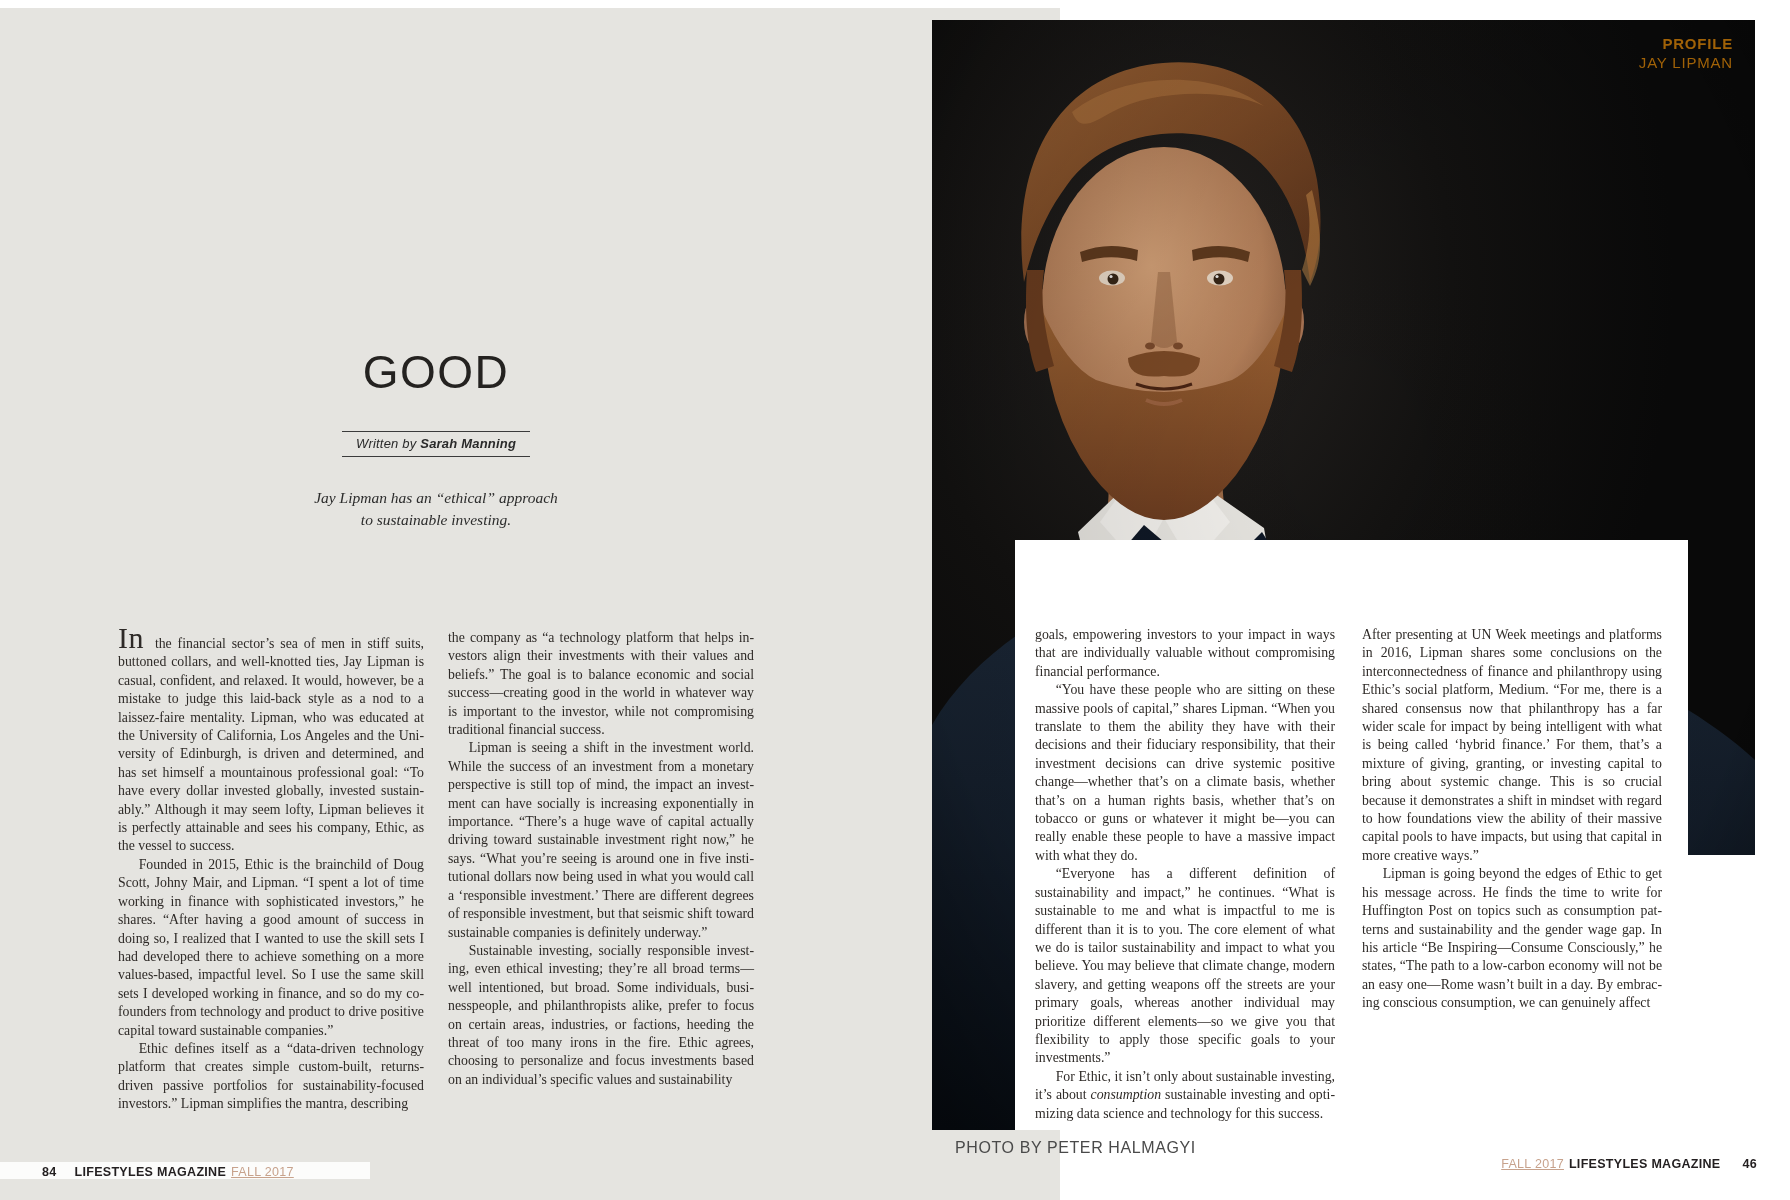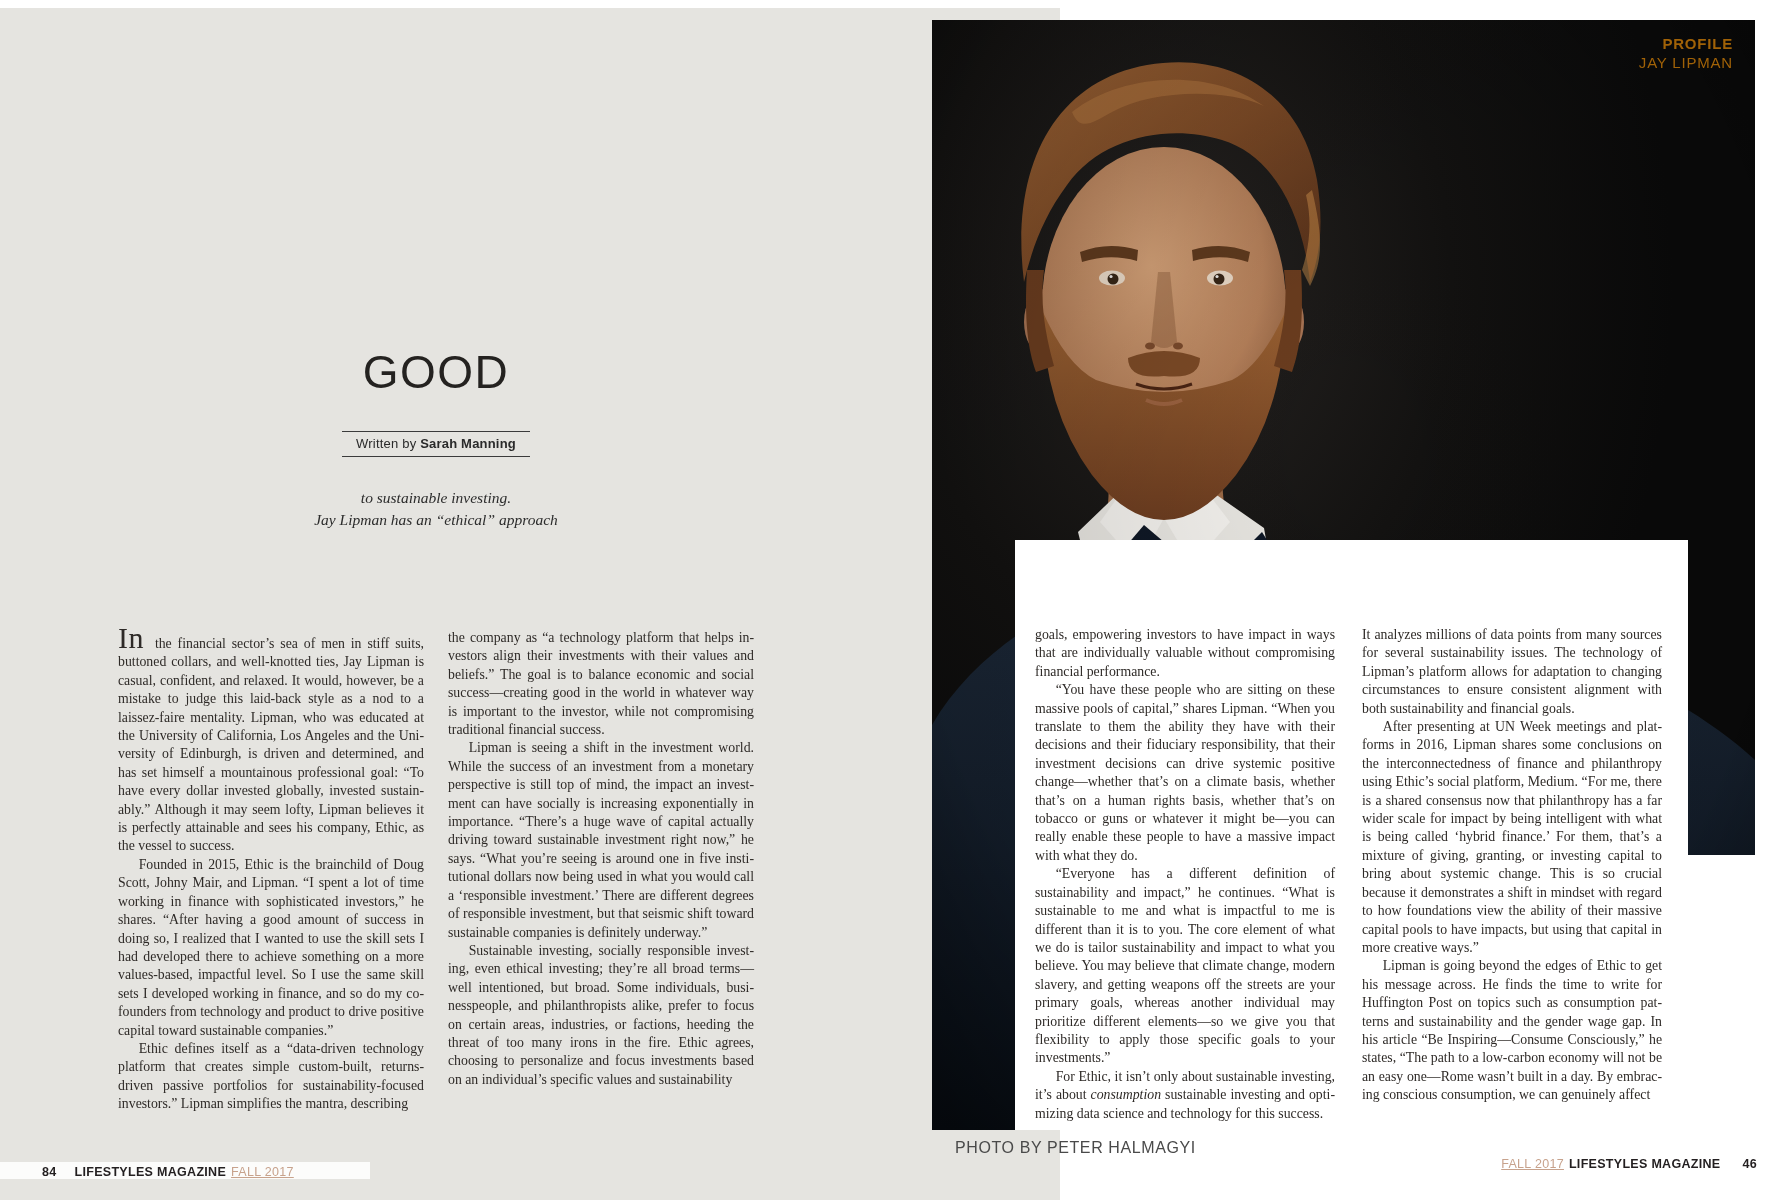--- a/index.html
+++ b/index.html
@@ -7,21 +7,21 @@
           font-family:"Liberation Serif","DejaVu Serif",serif;color:#2e2a27;}
 
   
   .page-left{position:absolute;left:0;top:0;width:1060px;height:1200px;background:#e5e4e0;margin-top:8px;}
   .title-wrap{position:absolute;left:118px;top:0;width:636px;text-align:center;}
   .article-title{margin:338px 0 0 0;font-family:"Liberation Sans","DejaVu Sans",sans-serif;
                  font-weight:400;font-size:46px;line-height:52px;letter-spacing:1.5px;color:#242220;}
   .article-title span{display:block;}
   .byline{display:inline-block;margin-top:33px;border-top:1px solid #3b3b3b;border-bottom:1px solid #3b3b3b;
           padding:4px 14px 5px 14px;font-family:"Liberation Sans","DejaVu Sans",sans-serif;
-          font-size:13px;color:#2a2a2a;letter-spacing:0.2px;}
+          font-size:13px;color:#2a2a2a;letter-spacing:0.2px;font-style:italic;}
   .byline .author{font-weight:700;}
   .deck{margin:30px 0 0 0;font-style:italic;font-size:15.5px;line-height:22px;color:#2c2c2c;}
   .deck span{display:block;}
 
   .columns{position:absolute;left:118px;top:621px;width:636px;display:flex;gap:24px;}
   .columns .col{width:306px;font-size:13.8px;line-height:18.4px;text-align:justify;}
   .col p{margin:0;}
   .col p + p{text-indent:1.5em;}
   .lead{font-size:30px;line-height:18px;letter-spacing:0.5px;margin-right:5px;}
 
@@ -59,22 +59,22 @@
     <div class="title-wrap">
       <h1 class="article-title">
         <span>GOOD</span>
       </h1>
       <div>
         <div class="byline">
           <span>Written by </span><span class="author">Sarah Manning</span>
         </div>
       </div>
       <p class="deck">
+        <span>Jay Lipman has an “ethical” approach</span>
         <span>to sustainable investing.</span>
-        <span>Jay Lipman has an “ethical” approach</span>
       </p>
     </div>
 
     <div class="columns">
       <div class="col">
         <p><span class="lead">In</span><span> the financial sector’s sea of men in stiff suits, buttoned collars, and well-knotted ties, Jay Lipman is casual, confident, and relaxed. It would, however, be a mistake to judge this laid-back style as a nod to a laissez-faire mentality. Lipman, who was educated at the University of California, Los Angeles and the Uni­versity of Edinburgh, is driven and determined, and has set himself a mountainous professional goal: “To have every dollar invested globally, invested sustain­ably.” Although it may seem lofty, Lipman believes it is perfectly attainable and sees his company, Ethic, as the vessel to success.</span></p>
         <p>Founded in 2015, Ethic is the brainchild of Doug Scott, Johny Mair, and Lipman. “I spent a lot of time working in finance with sophisticated investors,” he shares. “After having a good amount of success in doing so, I realized that I wanted to use the skill sets I had developed there to achieve something on a more values-based, impactful level. So I use the same skill sets I developed working in finance, and so do my co-founders from technology and product to drive positive capital toward sustainable companies.”</p>
         <p>Ethic defines itself as a “data-driven technology platform that creates simple custom-built, returns-driven passive portfolios for sustainability-focused investors.” Lipman simplifies the mantra, describing</p>
       </div>
       <div class="col">
@@ -170,27 +170,26 @@
     <div class="kicker-block">
       <div class="kicker-top">PROFILE</div>
       <div class="kicker-name">JAY LIPMAN</div>
     </div>
   </figure>
 
   <div class="white-patch"></div>
 
   <div class="textbox">
     <div class="col">
-      <p>goals, empowering investors to have impact in ways that are individually valuable without compromising financial performance.</p>
+      <p>goals, empowering investors to your impact in ways that are individually valuable without compromising financial performance.</p>
       <p>“You have these people who are sitting on these massive pools of capital,” shares Lipman. “When you translate to them the ability they have with their decisions and their fiduciary responsibility, that their investment decisions can drive systemic positive change—whether that’s on a climate basis, whether that’s on a human rights basis, whether that’s on tobacco or guns or whatever it might be—you can really enable these people to have a massive impact with what they do.</p>
       <p>“Everyone has a different definition of sustainabil­ity and impact,” he continues. “What is sustainable to me and what is impactful to me is different than it is to you. The core element of what we do is tailor sustainability and impact to what you believe. You may believe that climate change, modern slavery, and getting weapons off the streets are your primary goals, whereas another individual may prioritize different elements—so we give you that flexibility to apply those specific goals to your investments.”</p>
       <p><span>For Ethic, it isn’t only about sustainable investing, it’s about </span><em>consumption</em><span> sustainable investing and opti­mizing data science and technology for this success.</span></p>
     </div>
     <div class="col">
-      <p>It analyzes millions of data points from many sources for several sustainability issues. The technology of Lipman’s platform allows for adaptation to changing circumstances to ensure consistent alignment with both sustainability and financial goals.</p>
       <p>After presenting at UN Week meetings and plat­forms in 2016, Lipman shares some conclusions on the interconnectedness of finance and philanthropy using Ethic’s social platform, Medium. “For me, there is a shared consensus now that philanthropy has a far wider scale for impact by being intelligent with what is being called ‘hybrid finance.’ For them, that’s a mix­ture of giving, granting, or investing capital to bring about systemic change. This is so crucial because it demonstrates a shift in mindset with regard to how foundations view the ability of their massive capital pools to have impacts, but using that capital in more creative ways.”</p>
       <p>Lipman is going beyond the edges of Ethic to get his message across. He finds the time to write for Huffington Post on topics such as consumption pat­terns and sustainability and the gender wage gap. In his article “Be Inspiring—Consume Consciously,” he states, “The path to a low-carbon economy will not be an easy one—Rome wasn’t built in a day. By embrac­ing conscious consumption, we can genuinely affect</p>
     </div>
   </div>
 
   <div class="credit">PHOTO BY PETER HALMAGYI</div>
 
   <div class="footer footer-right">
     <span class="issue">FALL 2017</span><span class="mag">LIFESTYLES MAGAZINE</span><span class="pg">46</span>
   </div>

